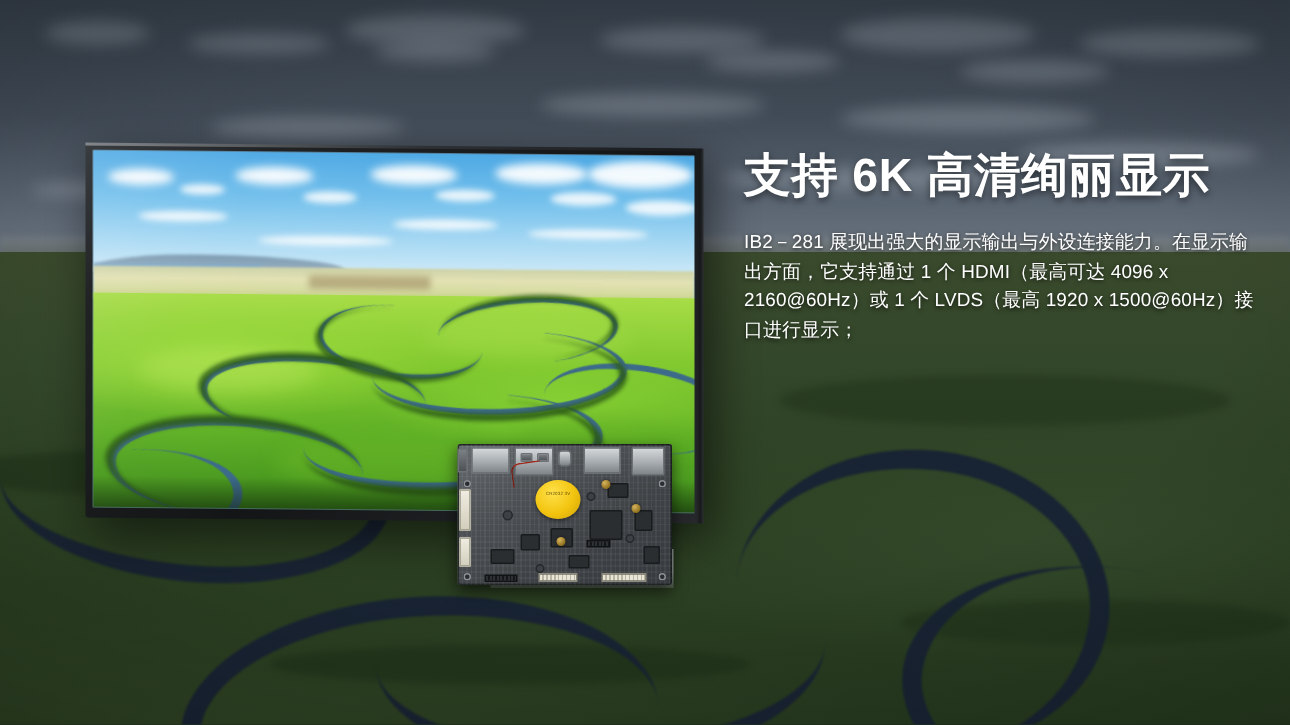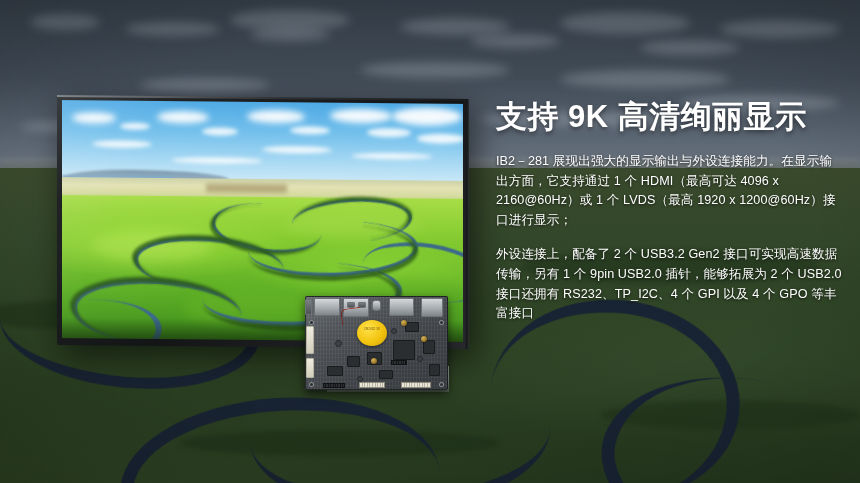--- a/index.html
+++ b/index.html
@@ -351,18 +351,17 @@
     <div class="hole" style="left:134px; top:86px;"></div>
     <div class="hole" style="left:134px; top:24px;"></div>
 
     <div class="pinhdr" style="left:54px; top:86px; width:26px; height:6px;"></div>
     <div class="pinhdr blk" style="left:18px; top:87px; width:22px; height:5px;"></div>
     <div class="pinhdr" style="left:96px; top:86px; width:30px; height:6px;"></div>
     <div class="pinhdr blk" style="left:86px; top:64px; width:16px; height:5px;"></div>
   </div>
 
   <div class="text-panel">
-    <div class="title">支持 9K 高清绚丽显示</div>
-    <div class="para">IB2－281 展现出强大的显示输出与外设连接能力。在显示输出方面，它支持通过 1 个 HDMI（最高可达 4096 x 2160@60Hz）或 1 个 LVDS（最高 1920 x 1200@60Hz）接口进行显示；</div>
-    <div class="para second">外设连接上，配备了 2 个 USB3.2 Gen2 接口可实现高速数据传输，另有 1 个 9pin USB2.0 插针，能够拓展为 2 个 USB2.0 接口还拥有 RS232、TP_I2C、4 个 GPI 以及 4 个 GPO 等丰富接口</div>
+    <div class="title">支持 6K 高清绚丽显示</div>
+    <div class="para">IB2－281 展现出强大的显示输出与外设连接能力。在显示输出方面，它支持通过 1 个 HDMI（最高可达 4096 x 2160@60Hz）或 1 个 LVDS（最高 1920 x 1500@60Hz）接口进行显示；</div>
   </div>
 
 </div>
 
 </body></html>

